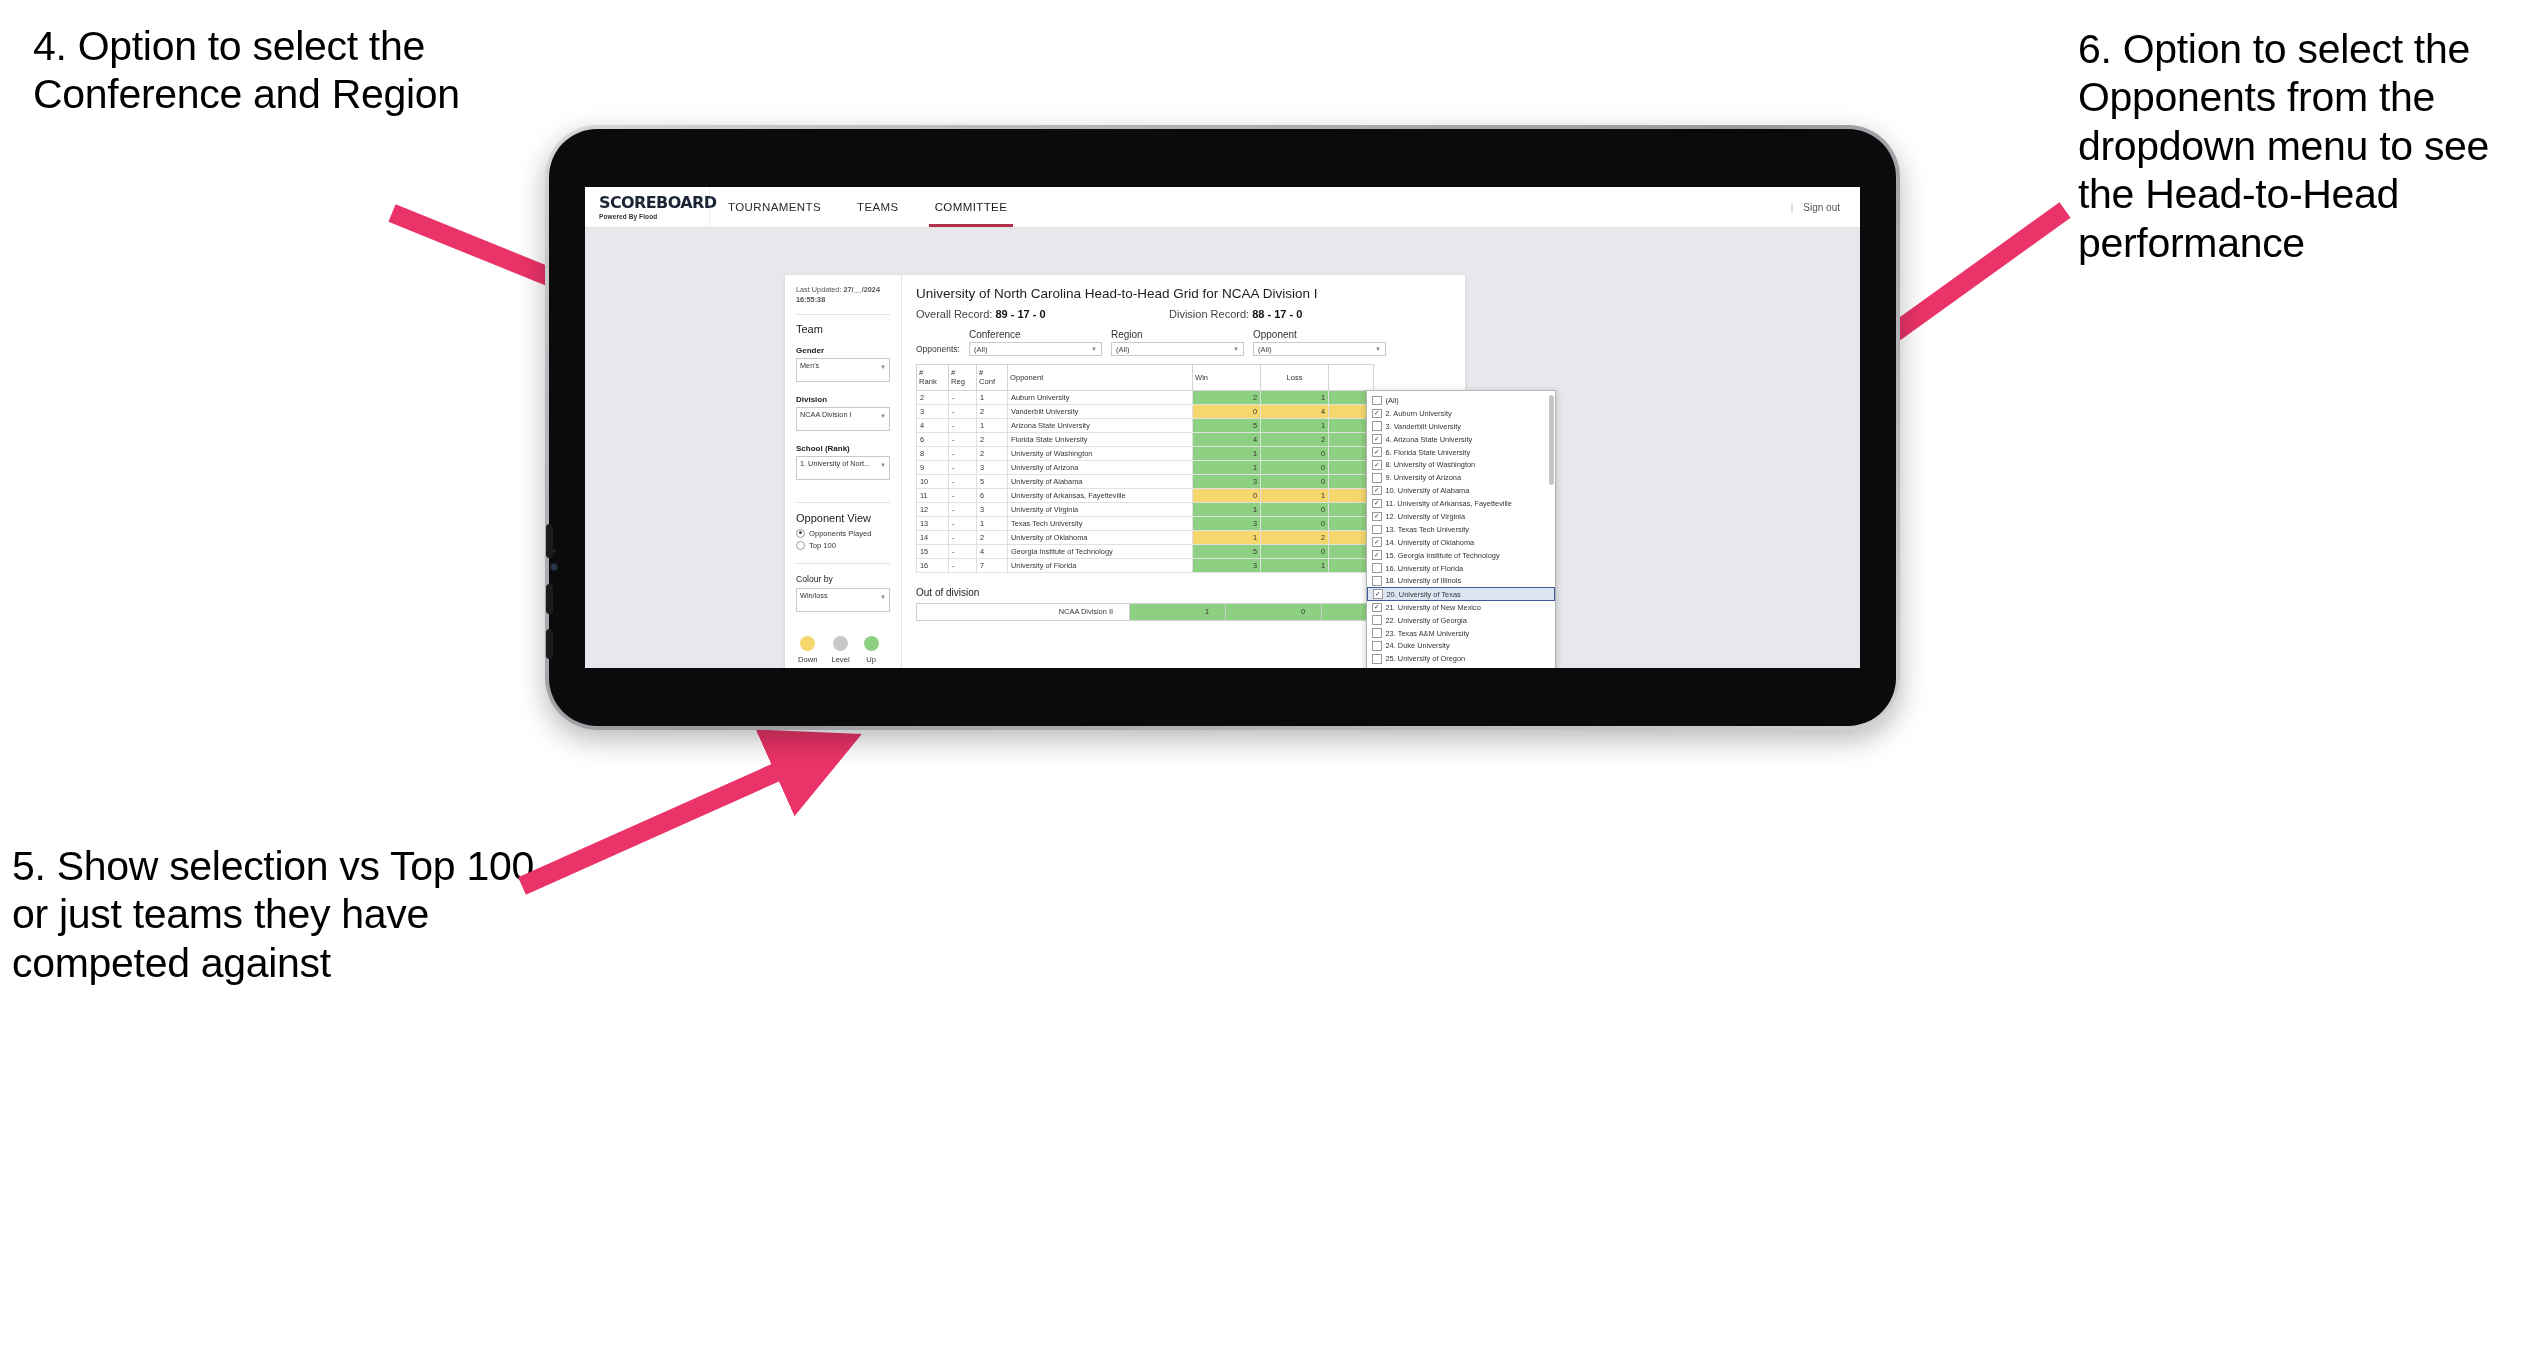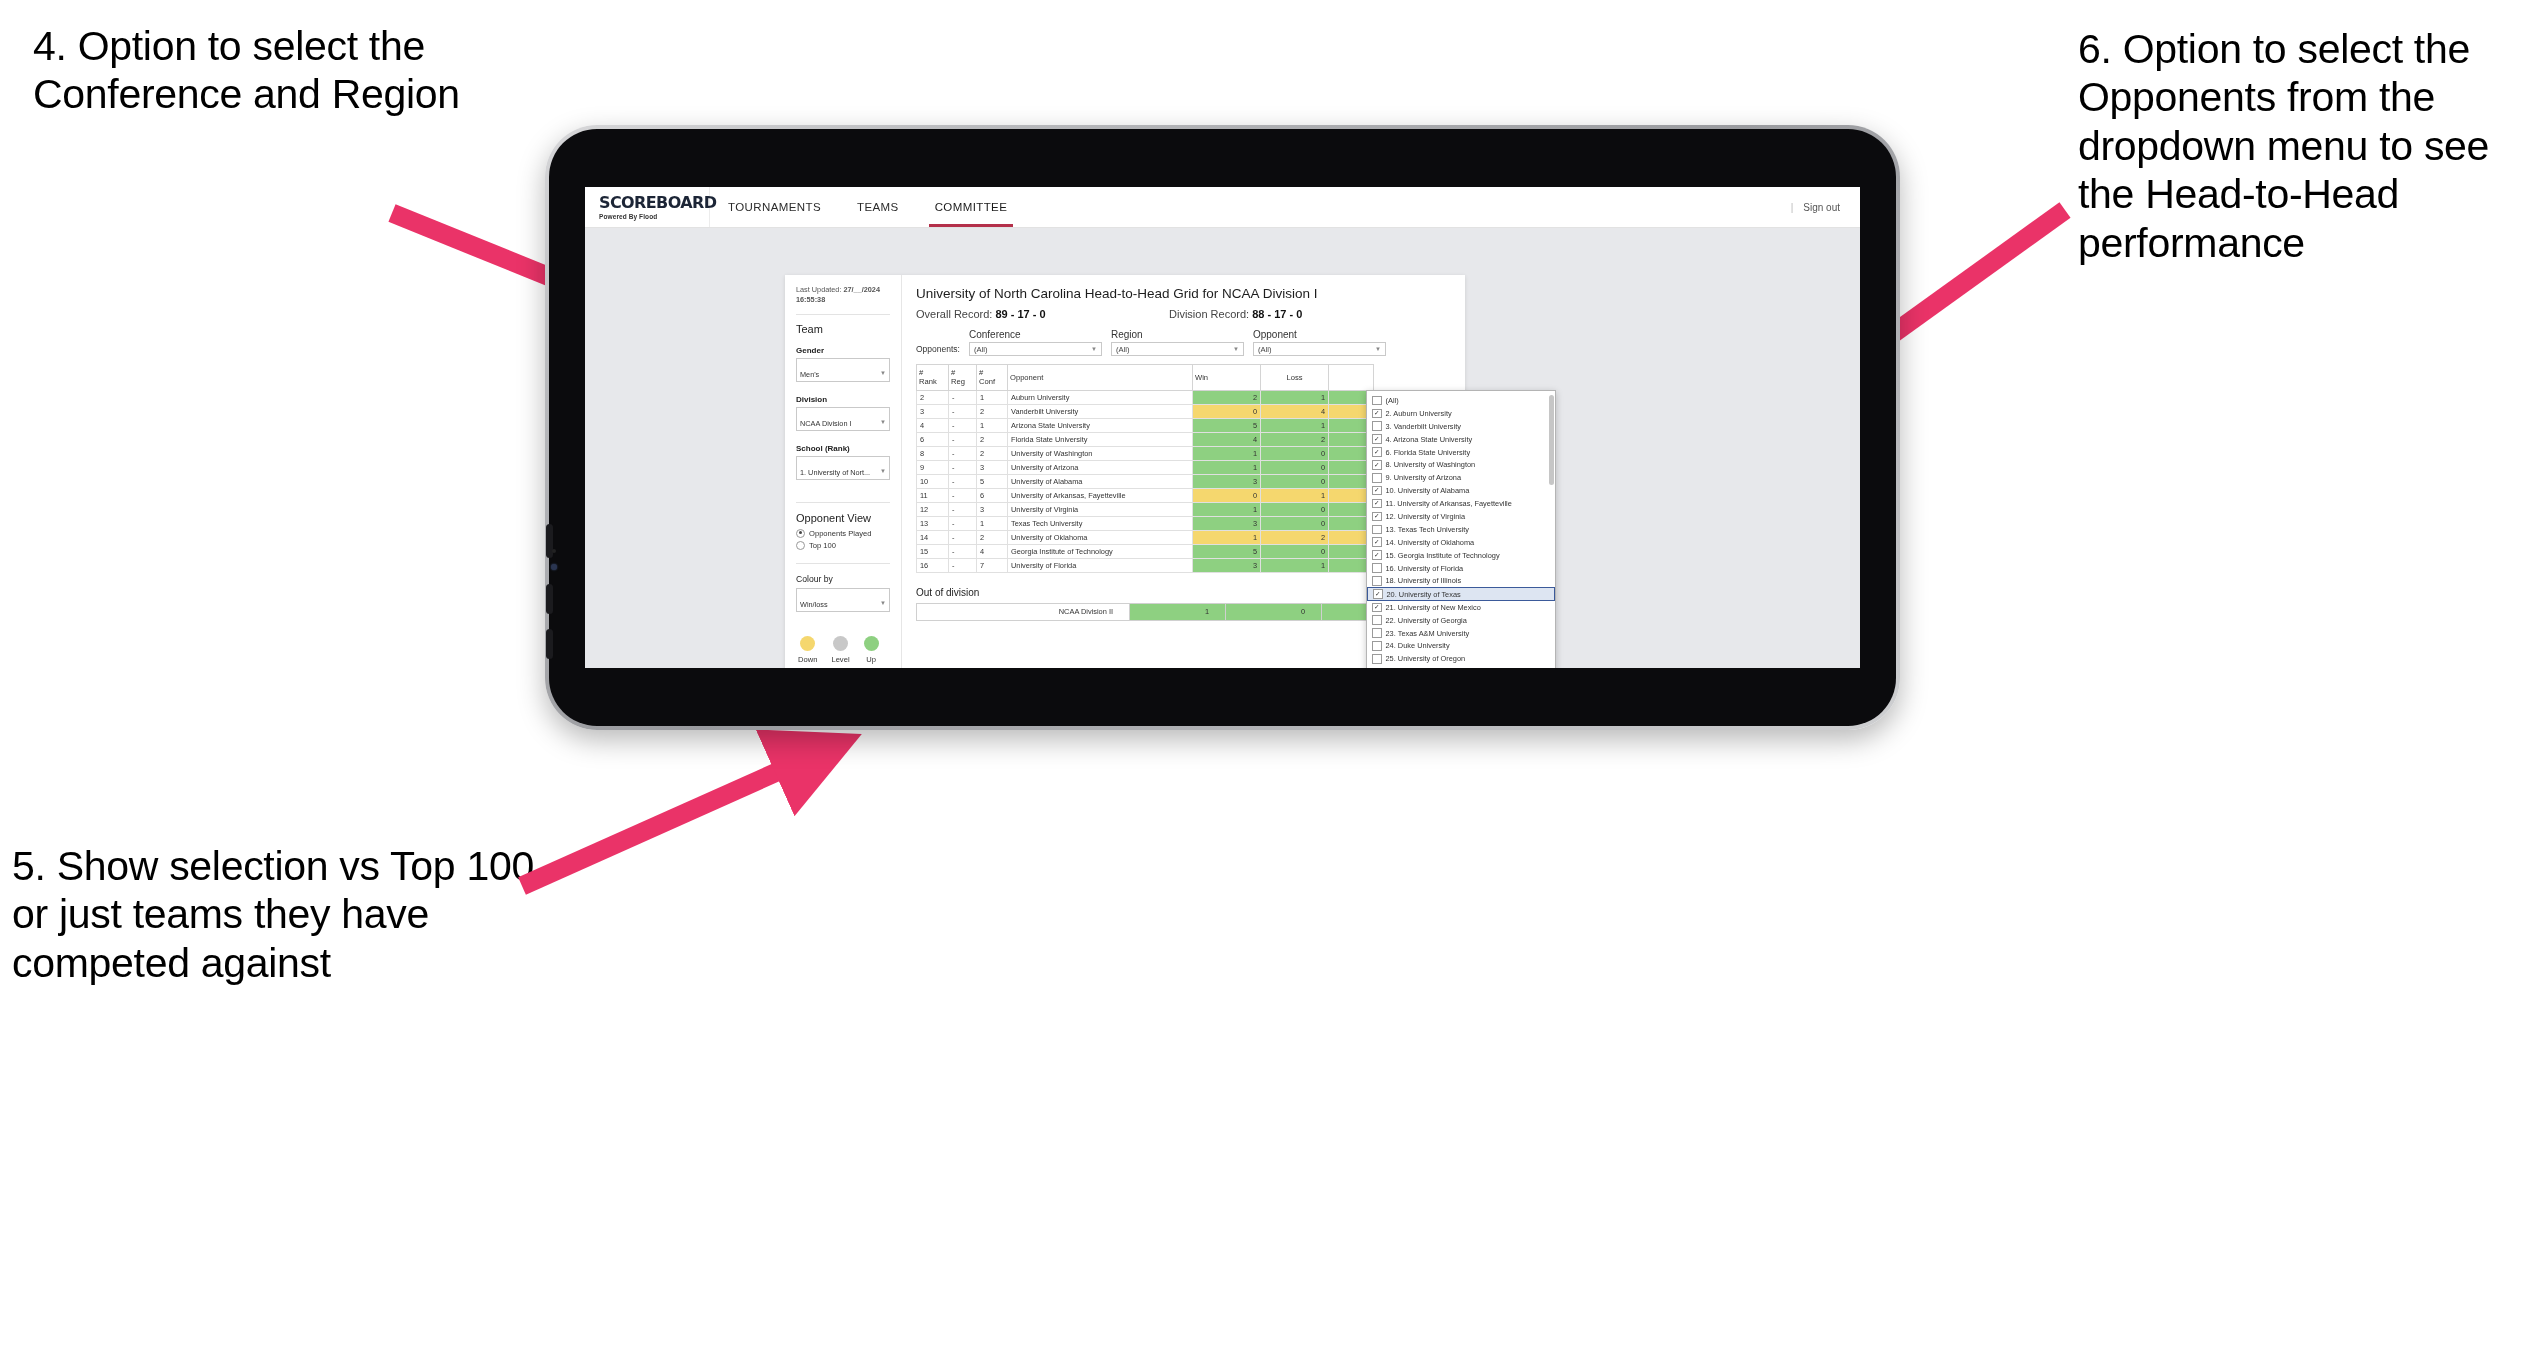--- a/index.html
+++ b/index.html
@@ -62,21 +62,21 @@
 
   
   #filters{width:117px;border-right:1px solid #e6e6e6;padding:10px 11px 0 11px;
            box-sizing:border-box;font-size:8px;color:#333;}
   .lastupd{font-size:7.3px;color:#555;line-height:1.35;font-weight:bold;}
   .lastupd .lbl{font-weight:normal;}
   .hr{border-top:1px solid #e3e3e3;margin:9px 0 8px;}
   .sec-title{font-size:11px;color:#222;margin:0 0 11px 0;font-weight:normal;}
   .f-label{font-size:8px;font-weight:bold;color:#222;margin-bottom:3px;}
   .f-gap{height:13px;}
-  .sel{height:16px;border:1px solid #c9c9c9;background:#fff;display:flex;align-items:flex-start;
+  .sel{height:16px;border:1px solid #c9c9c9;background:#fff;display:flex;align-items:flex-end;
        padding:11px 3px;font-size:7.3px;color:#333;box-sizing:border-box;white-space:nowrap;
        overflow:hidden;}
   .sel .caret{margin-left:auto;font-size:6px;color:#888;}
   .radio-row{display:flex;align-items:center;gap:4px;margin-bottom:3px;font-size:7.6px;color:#333;}
   .radio{width:7px;height:7px;border:1px solid #999;border-radius:50%;background:#fff;
          position:relative;flex:0 0 auto;}
   .radio.on:after{content:"";position:absolute;left:1.5px;top:1.5px;width:3px;height:3px;
          border-radius:50%;background:#444;}
   .legend{display:flex;gap:14px;margin-top:24px;padding-left:2px;}
   .lg{display:flex;flex-direction:column;align-items:center;gap:4px;}

